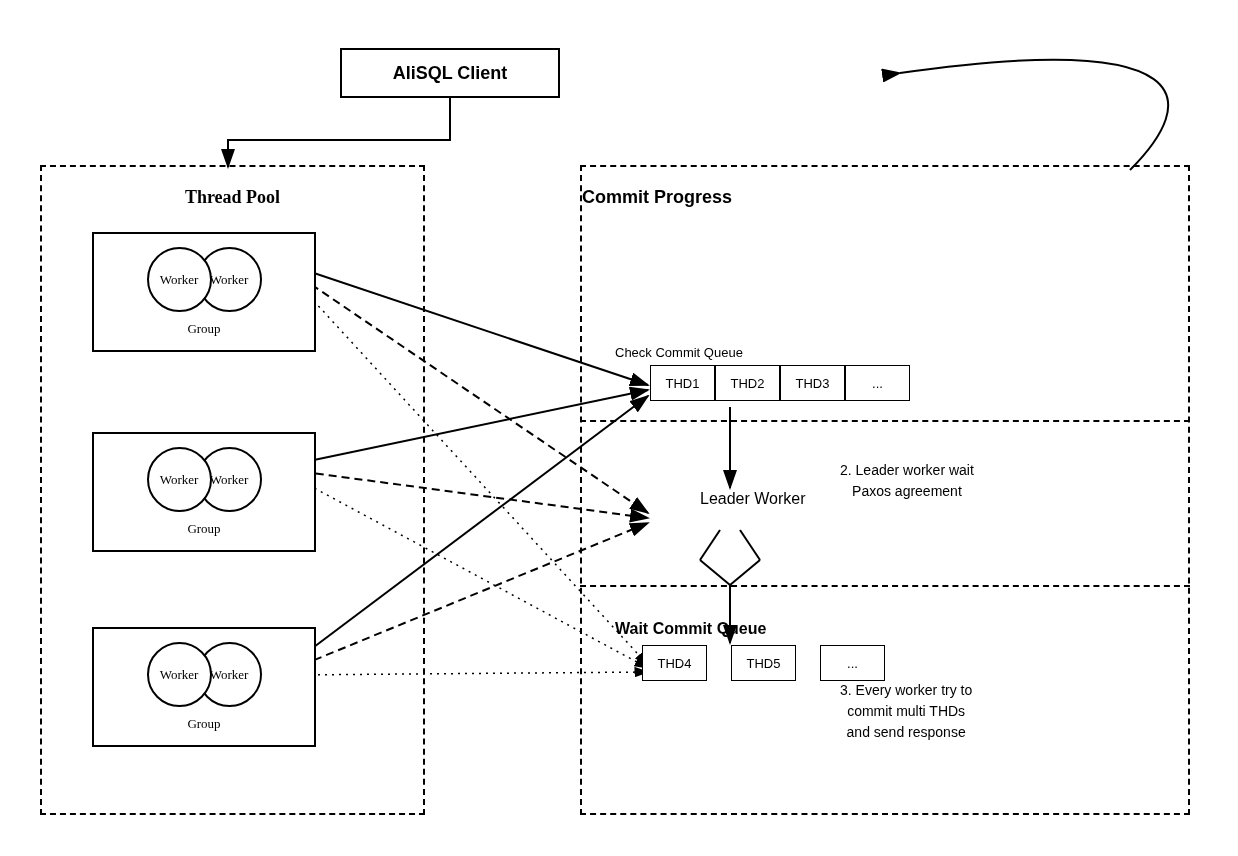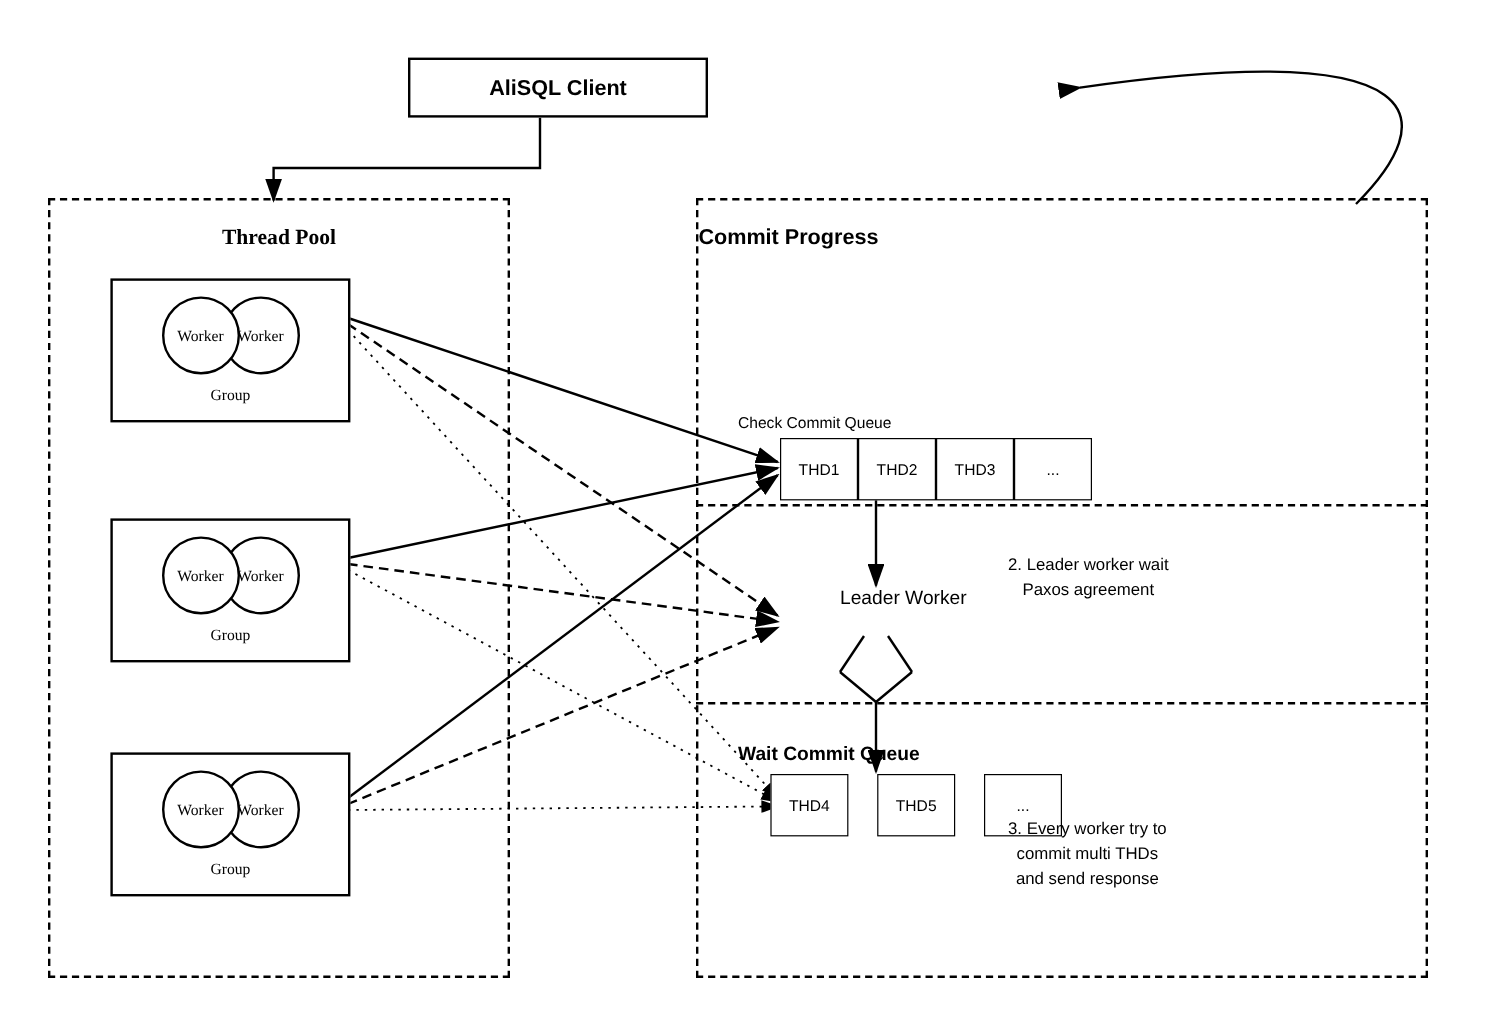--- a/index.html
+++ b/index.html
@@ -16,21 +16,21 @@
       position: relative;
       width: 1238px;
       height: 856px;
     }
 
     
     .alisql-client {
       position: absolute;
       top: 48px;
       left: 340px;
-      width: 250px;
+      width: 220px;
       height: 50px;
       border: 2px solid #000;
       display: flex;
       align-items: center;
       justify-content: center;
       background: #fff;
       font-size: 18px;
       font-weight: bold;
     }
 
@@ -52,21 +52,21 @@
       width: 100%;
       text-align: center;
       font-size: 18px;
       font-weight: bold;
     }
 
     
     .worker-group {
       position: absolute;
       left: 50px;
-      width: 200px;
+      width: 224px;
       height: 120px;
       border: 2px solid #000;
       display: flex;
       flex-direction: column;
       align-items: center;
       justify-content: center;
       background: #fff;
     }
 
     .worker-group-1 { top: 65px; }
@@ -151,21 +151,21 @@
 
     
     .queue-box {
       position: absolute;
       display: flex;
       gap: 0;
     }
 
     .queue-cell {
       width: 65px;
-      height: 52px;
+      height: 36px;
       border: 1.5px solid #000;
       display: flex;
       align-items: center;
       justify-content: center;
       font-size: 13px;
       background: #fff;
     }
 
     .check-queue {
       top: 365px;

